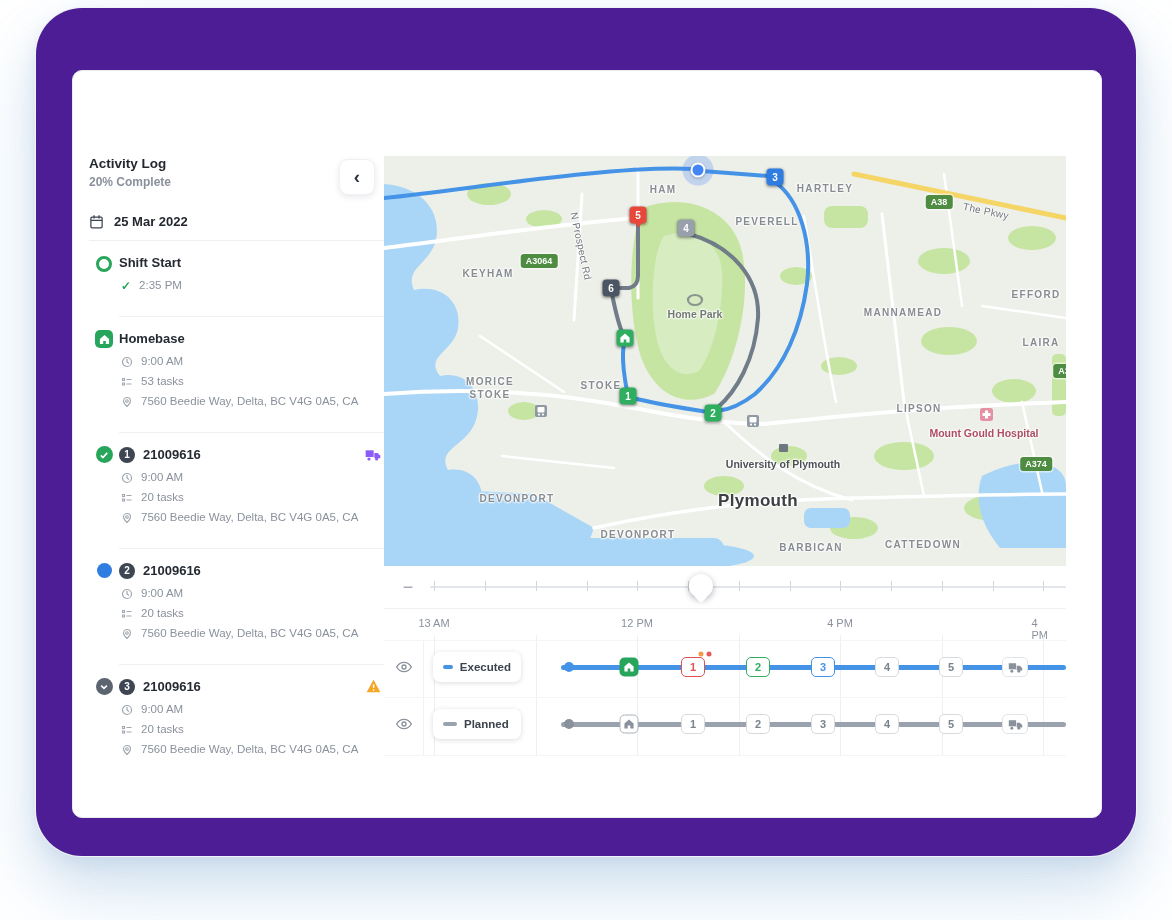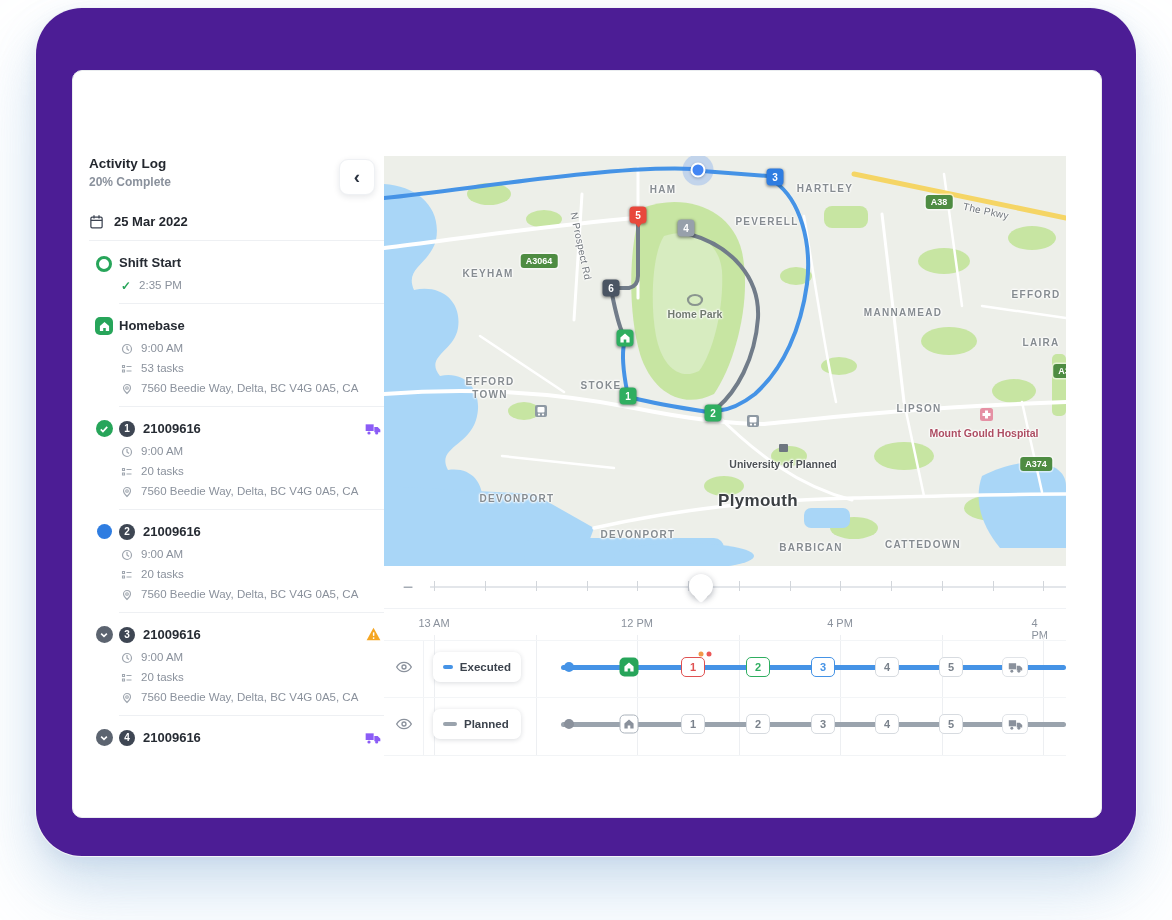--- a/index.html
+++ b/index.html
@@ -13,21 +13,21 @@
     border:1px solid #e9ecef;border-radius:10px;overflow:hidden;}
 
   
   .sidebar{position:absolute;left:16px;top:85px;width:296px;height:614px;overflow:hidden;}
   .sb-title{font-size:13.5px;font-weight:700;color:#23272e;line-height:16px;}
   .sb-sub{font-size:12px;color:#8a919c;margin-top:3px;font-weight:bold;}
   .sb-date{display:flex;align-items:center;gap:10px;margin-top:25px;padding-bottom:11px;
     border-bottom:1px solid #eef0f3;font-size:13px;font-weight:700;color:#23272e;}
   .entry{display:flex;margin-top:13px;cursor:pointer;}
   .gutter{flex:0 0 30px;width:30px;}
-  .body{flex:1;position:relative;border-bottom:1px solid #eef0f3;padding-bottom:11px;}
+  .body{flex:1;position:relative;border-bottom:1px solid #eef0f3;padding-bottom:24px;}
   .entry.last .body{border-bottom:none;}
   .e-title{font-size:13px;font-weight:700;color:#262b33;line-height:18px;display:flex;
     align-items:center;gap:8px;}
   .e-row{display:flex;align-items:center;gap:8px;margin-top:7px;font-size:11.5px;
     color:#8a919c;line-height:13px;padding-left:2px;}
   .numbadge{width:16px;height:16px;border-radius:50%;background:#3e4653;color:#fff;
     font-size:10px;font-weight:700;display:inline-flex;align-items:center;justify-content:center;}
   .side-badge{position:absolute;right:4px;top:1px;}
   .g-ring{display:block;width:10px;height:10px;border:3.5px solid #27a55a;border-radius:50%;
     margin:2px auto 0;background:#fff;}
@@ -424,31 +424,31 @@
        </g>
      </svg>
 
      <span class="dl" style="left:279px;top:33px">HAM</span>
      <span class="dl" style="left:441px;top:32px">HARTLEY</span>
      <span class="dl" style="left:383px;top:65px">PEVERELL</span>
      <span class="dl" style="left:104px;top:117px">KEYHAM</span>
      <span class="dl" style="left:519px;top:156px">MANNAMEAD</span>
      <span class="dl" style="left:652px;top:138px">EFFORD</span>
      <span class="dl" style="left:657px;top:186px">LAIRA</span>
-     <span class="dl wrap" style="left:106px;top:232px">EFFORD TOWN</span>
+     <span class="dl wrap" style="left:106px;top:232px">MORICE STOKE</span>
      <span class="dl" style="left:217px;top:229px">STOKE</span>
      <span class="dl" style="left:535px;top:252px">LIPSON</span>
      <span class="dl" style="left:133px;top:342px">DEVONPORT</span>
      <span class="dl" style="left:254px;top:378px">DEVONPORT</span>
      <span class="dl" style="left:427px;top:391px">BARBICAN</span>
      <span class="dl" style="left:539px;top:388px">CATTEDOWN</span>
 
      <span class="dl poi" style="left:311px;top:158px">Home Park</span>
      <span class="dl poi hosp" style="left:600px;top:277px">Mount Gould Hospital</span>
-     <span class="dl poi uni" style="left:399px;top:308px">University of Planned</span>
+     <span class="dl poi uni" style="left:399px;top:308px">University of Plymouth</span>
      <span class="dl city" style="left:374px;top:345px">Plymouth</span>
 
      <span class="badge" style="left:555px;top:46px">A38</span>
      <span class="badge" style="left:155px;top:105px">A3064</span>
      <span class="badge" style="left:652px;top:308px">A374</span>
      <span class="badge" style="left:680px;top:215px">A3</span>
      <span class="dl roadname" style="left:602px;top:55px;transform:translate(-50%,-50%) rotate(12deg)">The Pkwy</span>
      <span class="dl roadname" style="left:197px;top:90px;transform:translate(-50%,-50%) rotate(78deg)">N Prospect Rd</span>
 
      <span class="bluedot" style="left:314px;top:14px"></span>

